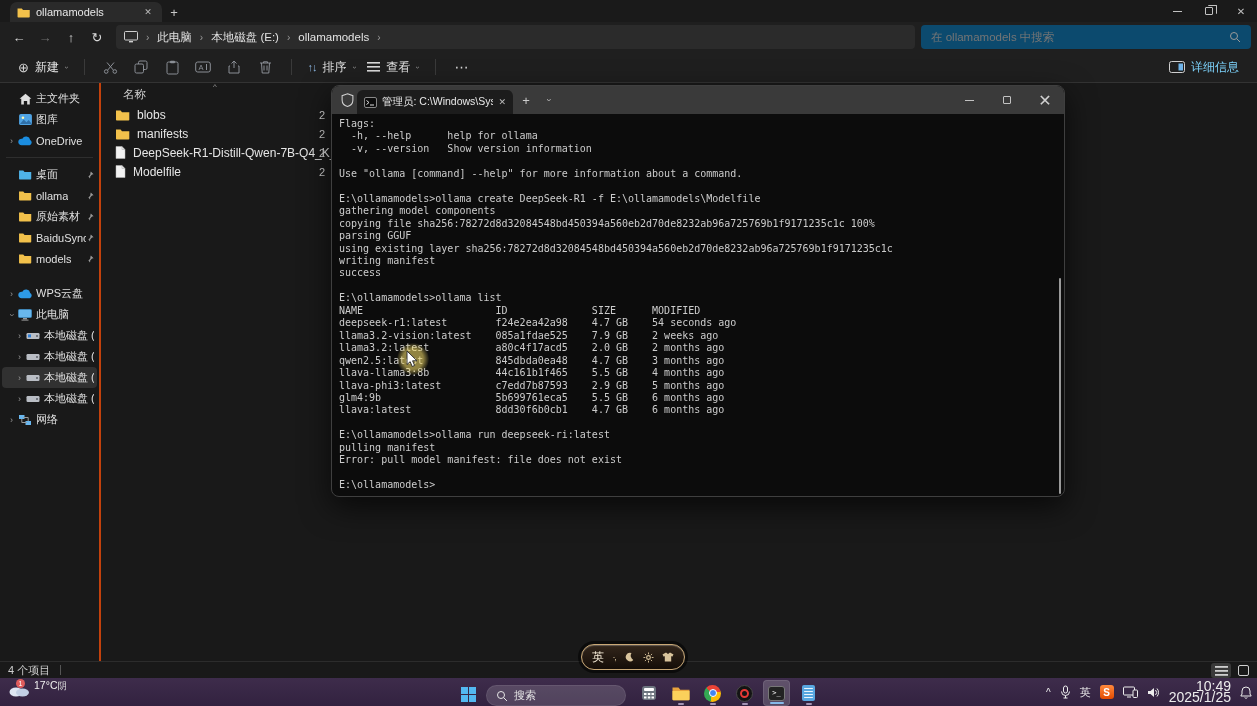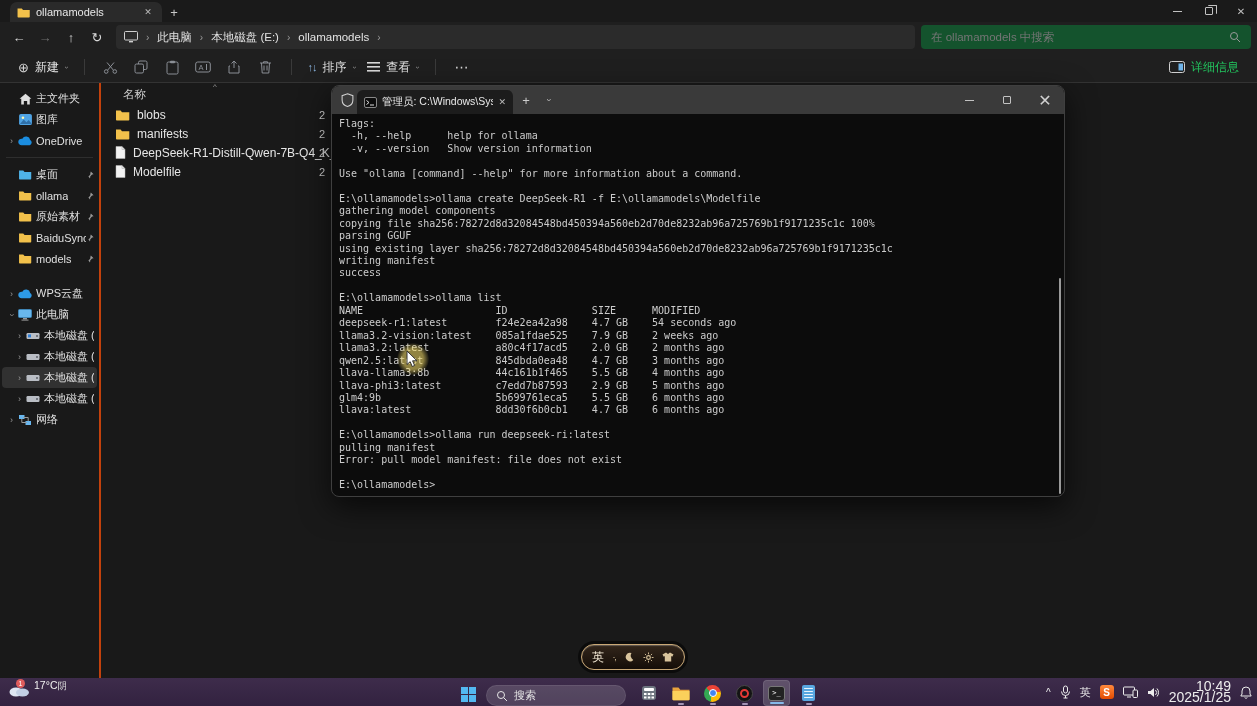--- a/index.html
+++ b/index.html
@@ -21,32 +21,32 @@
   .glyph-restore{width:8px;height:8px;border:1px solid #c2c2c2;border-radius:1px;position:relative}
   .glyph-restore:before{content:"";position:absolute;left:2px;top:-3px;width:8px;height:8px;border:1px solid #c2c2c2;border-left:none;border-bottom:none;border-radius:1px}
   .glyph-max{width:8px;height:8px;border:1px solid #c2c2c2;border-radius:1px}
 
   .ex-navbar{height:30px;display:flex;align-items:center;background:#1f1f1f;padding:0 6px;flex:none}
   .nav-btn{width:26px;text-align:center;color:#d8d8d8;font-size:13px;flex:none}
   .nav-btn.dim{color:#6e6e6e}
   .breadcrumb{flex:1;height:24px;background:#2b2b2b;border-radius:4px;display:flex;align-items:center;
     padding:0 8px;font-size:11.5px;color:#e3e3e3;gap:2px;margin:0 6px;overflow:hidden}
   .crumb-sep{color:#9a9a9a;font-size:10px;padding:0 6px}
-  .searchbox{width:330px;height:24px;background:#14532d;border-radius:4px;display:flex;align-items:center;
+  .searchbox{width:330px;height:24px;background:#0c4a6e;border-radius:4px;display:flex;align-items:center;
     padding:0 10px;flex:none}
   .searchbox input{flex:1;background:transparent;border:none;outline:none;color:#9a9a9a;font-size:11.5px;
     font-family:"Liberation Sans",sans-serif}
 
   .ex-toolbar{height:31px;display:flex;align-items:center;background:#1f1f1f;
     border-bottom:1px solid #333;padding:0 12px;font-size:12px;color:#e3e3e3;flex:none}
   .tb-btn{display:flex;align-items:center;gap:6px;padding:0 6px}
   .tb-caret{font-size:8px;color:#9a9a9a;transform:rotate(90deg);display:inline-block}
   .tb-sep{width:1px;height:16px;background:#3a3a3a;margin:0 10px}
   .tb-icon{width:31px;display:flex;justify-content:center}
-  .tb-right{margin-left:auto;display:flex;align-items:center;gap:6px;color:#22c55e}
+  .tb-right{margin-left:auto;display:flex;align-items:center;gap:6px;color:#7dd3fc}
   .new-glyph{color:#d8d8d8;font-size:13px}
   .sort-glyph{font-size:11px;color:#8ab4df;letter-spacing:-1px}
   .more-glyph{font-size:14px;color:#d8d8d8}
 
   .ex-body{flex:1;display:flex;overflow:hidden;position:relative}
   .ex-sidebar{width:101px;padding-top:5px;font-size:11px;color:#e0e0e0;flex:none;border-right:2px solid #c2410c}
   .sb-item{height:21px;display:flex;align-items:center;padding:0 3px 0 4px;border-radius:4px;margin:0 2px;white-space:nowrap}
   .sb-item.selected{background:#313131}
   .sb-chev{width:11px;flex:none;color:#9a9a9a;font-size:9px;text-align:center}
   .sb-chev.open{transform:rotate(90deg)}
@@ -468,20 +468,38 @@
           <svg width="11" height="13" viewBox="0 0 11 13">
               <path d="M1 .5h6l3 3v9H1z" fill="#f2f2f2" stroke="#bbb" stroke-width=".5"></path>
               <path d="M7 .5v3h3" fill="none" stroke="#bbb" stroke-width=".7"></path>
             </svg>
           <span class="fl-name">Modelfile</span>
           <span class="fl-date-partial">2</span>
         </div>
       </div>
     </div>
 
+    <div class="ex-statusbar">
+      <span>4 个项目</span>
+      <span class="sb-count-sep"></span>
+      <div class="view-toggles">
+        <div class="view-btn active">
+          <svg width="13" height="10" viewBox="0 0 13 10">
+              <rect y="0" width="13" height="1.8" fill="#cfcfcf"></rect>
+              <rect y="4" width="13" height="1.8" fill="#cfcfcf"></rect>
+              <rect y="8" width="13" height="1.8" fill="#cfcfcf"></rect>
+            </svg>
+        </div>
+        <div class="view-btn">
+          <svg width="11" height="11" viewBox="0 0 11 11">
+              <rect x=".5" y=".5" width="10" height="10" rx="1.5" fill="none" stroke="#cfcfcf"></rect>
+            </svg>
+        </div>
+      </div>
+    </div>
   </div>
 
   <div class="terminal">
     <div class="t-titlebar">
       <span class="t-shield"><svg width="13" height="14" viewBox="0 0 12 13">
             <path d="M6 .8 11 2.5v4c0 3.2-2.2 5.3-5 6-2.8-.7-5-2.8-5-6v-4z" fill="none" stroke="#cfcfcf"></path>
           </svg></span>
       <div class="t-tab">
         <svg width="13" height="11" viewBox="0 0 13 11">
             <rect x=".5" y=".5" width="12" height="10" rx="1.5" fill="#0c0c0c" stroke="#888"></rect>

